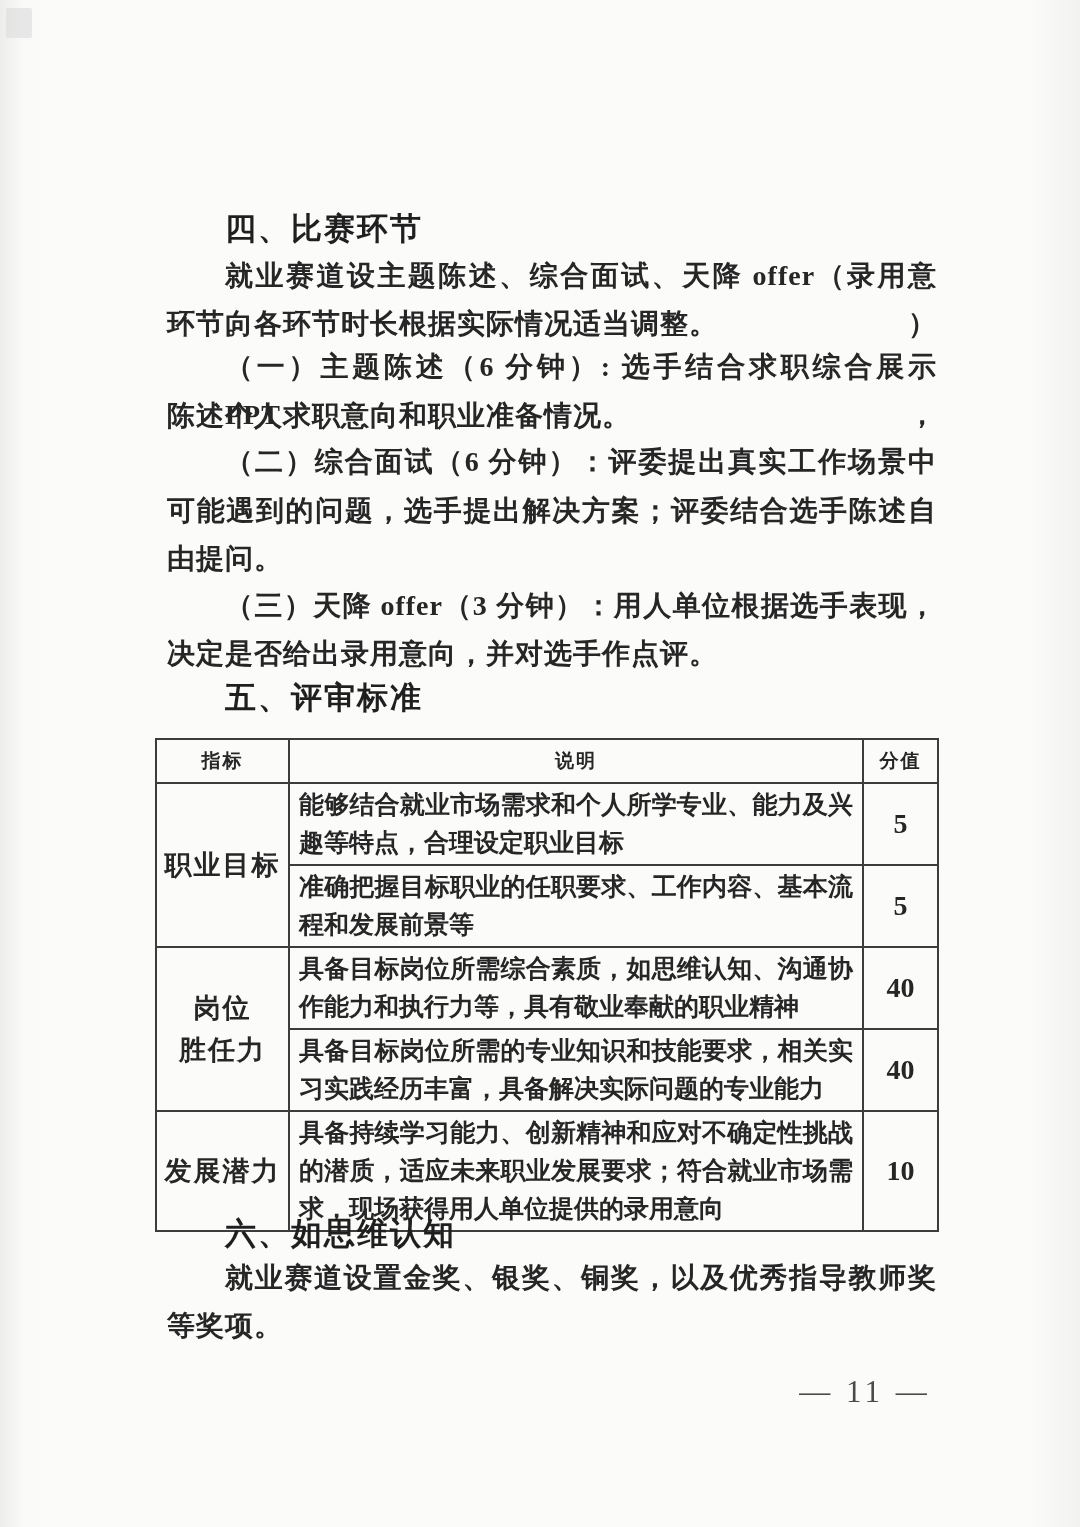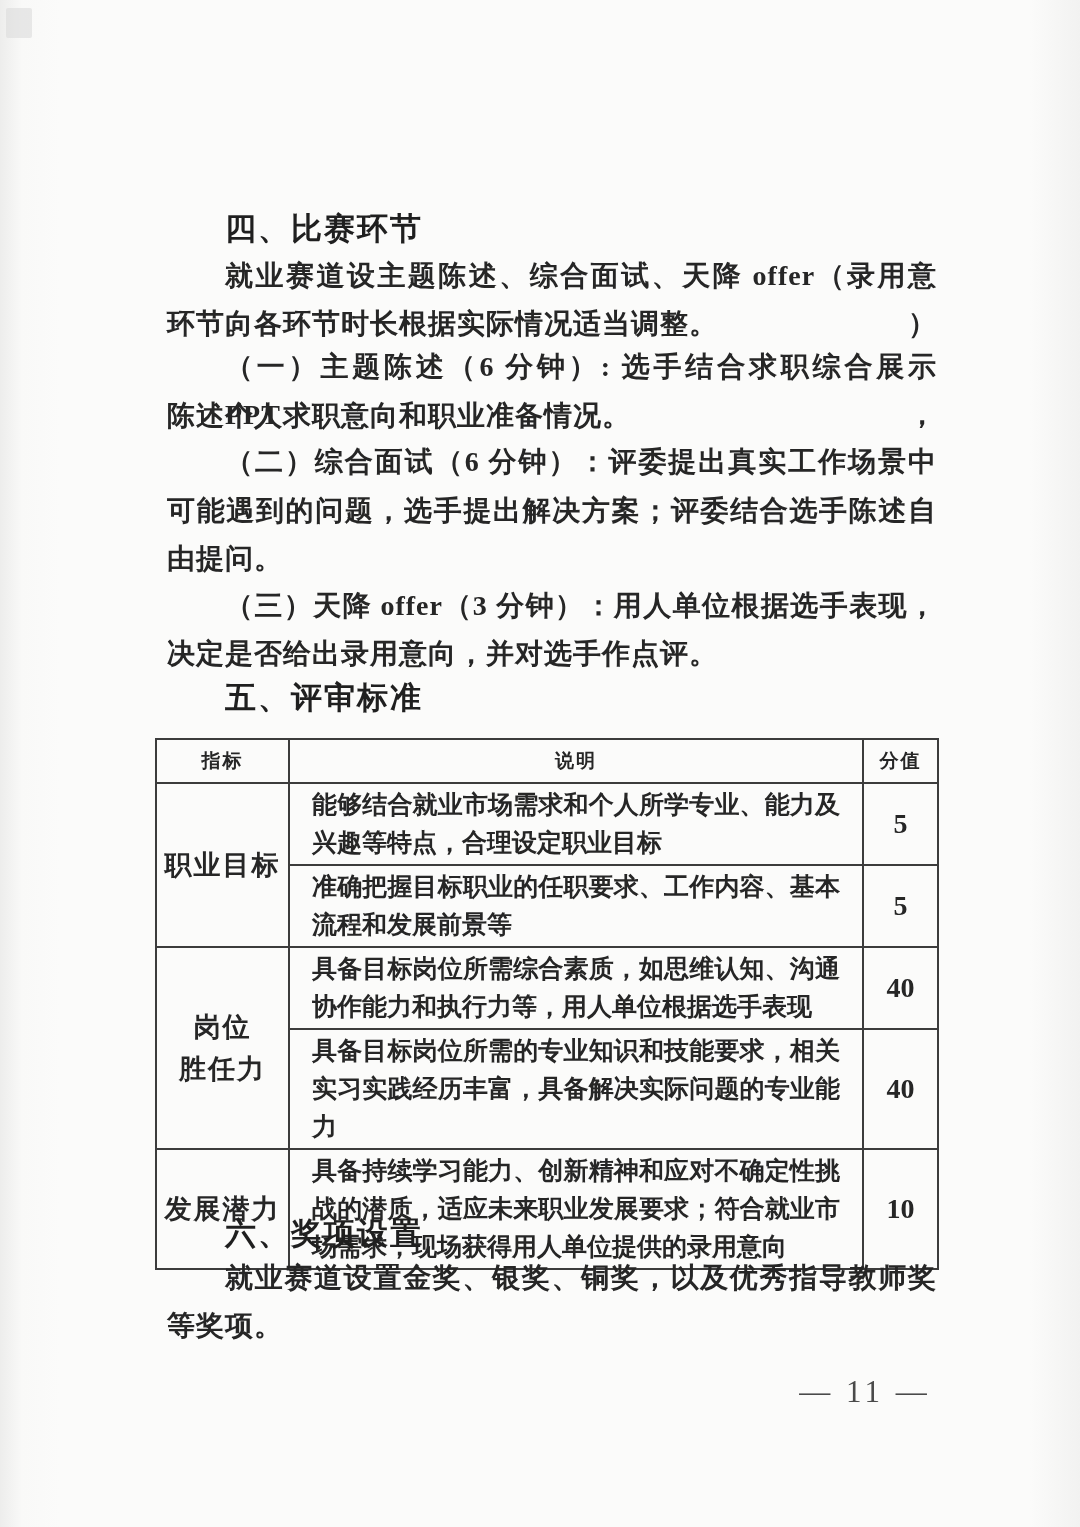--- a/index.html
+++ b/index.html
@@ -65,21 +65,21 @@
     font-size:19px;font-weight:600;text-align:center;vertical-align:middle;
     letter-spacing:2px;
   }
   td.ind{
     font-size:27px;text-align:center;vertical-align:middle;
     white-space:pre-line;line-height:42px;letter-spacing:2px;margin-left:42px;
   }
   td.desc{
     font-size:25px;line-height:38px;
     text-align:justify;vertical-align:middle;
-    padding:2px 22px;
+    padding:2px 9px;
     letter-spacing:0px;
   }
   td.score-val{
     font-size:28px;text-align:center;vertical-align:middle;
     font-family:"Liberation Serif","DejaVu Serif",serif;
   }
   .footer{
     position:absolute;
     left:790px;top:1372px;width:150px;
     height:40px;line-height:40px;
@@ -129,33 +129,33 @@
       <td class="desc">能够结合就业市场需求和个人所学专业、能力及兴趣等特点，合理设定职业目标</td>
       <td class="score-val">5</td>
     </tr>
     <tr style="height:82px">
       <td class="desc">准确把握目标职业的任职要求、工作内容、基本流程和发展前景等</td>
       <td class="score-val">5</td>
     </tr>
     <tr style="height:70px">
       <td class="ind" rowspan="2">岗位
 胜任力</td>
-      <td class="desc">具备目标岗位所需综合素质，如思维认知、沟通协作能力和执行力等，用人单位根据选手表现</td>
+      <td class="desc">具备目标岗位所需综合素质，如思维认知、沟通协作能力和执行力等，具有敬业奉献的职业精神</td>
       <td class="score-val">40</td>
     </tr>
     <tr style="height:75px">
       <td class="desc">具备目标岗位所需的专业知识和技能要求，相关实习实践经历丰富，具备解决实际问题的专业能力</td>
       <td class="score-val">40</td>
     </tr>
     <tr style="height:118px">
       <td class="ind">发展潜力</td>
       <td class="desc">具备持续学习能力、创新精神和应对不确定性挑战的潜质，适应未来职业发展要求；符合就业市场需求，现场获得用人单位提供的录用意向</td>
       <td class="score-val">10</td>
     </tr>
   </tbody>
     </table>
 
-  <div class="h" style="top:1210px">六、奖项设置</div>
+  <div class="h" style="top:1210px">六、如思维认知</div>
   <div class="line full indent" style="top:1254px">就业赛道设置金奖、银奖、铜奖，以及优秀指导教师奖</div>
   <div class="line" style="top:1302px">等奖项。</div>
 
   <div class="footer">— 11 —</div>
 </div>
 
 </body></html>

